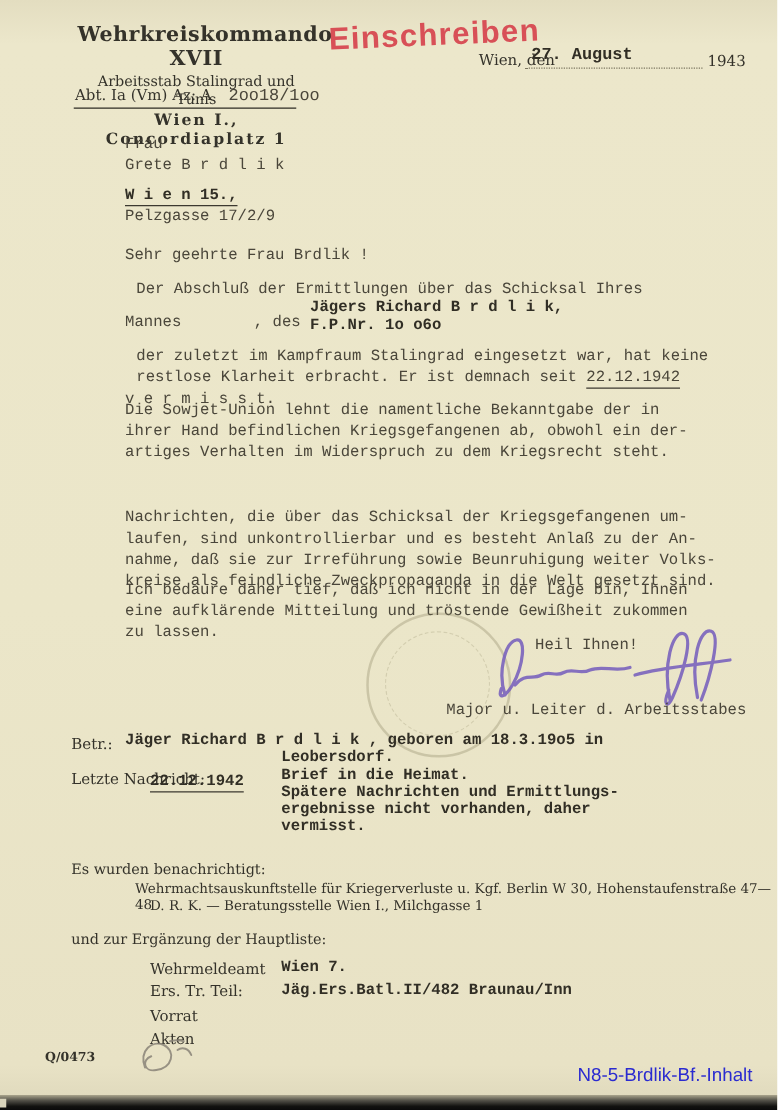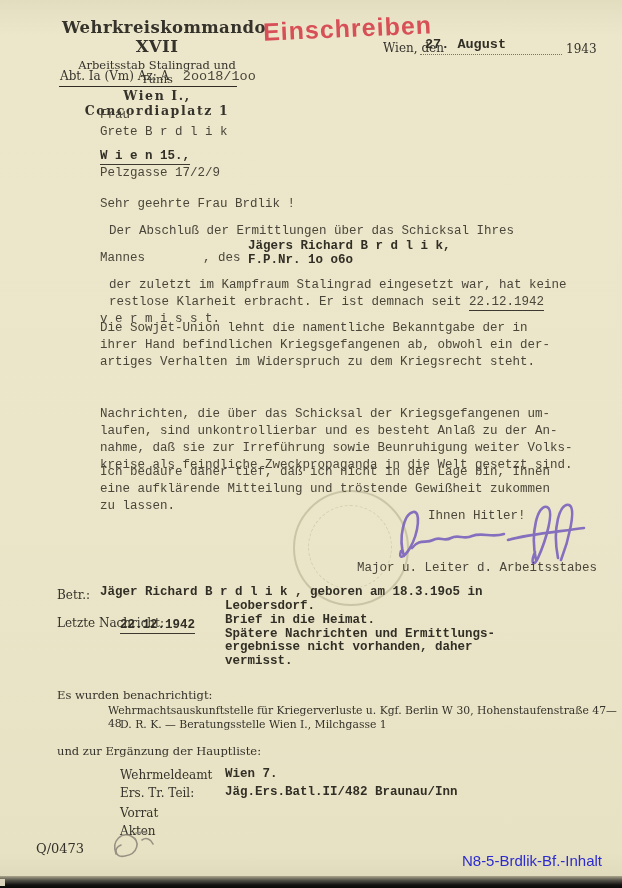--- a/index.html
+++ b/index.html
@@ -85,21 +85,21 @@
 laufen, sind unkontrollierbar und es besteht Anlaß zu der An-
 nahme, daß sie zur Irreführung sowie Beunruhigung weiter Volks-
 kreise als feindliche Zweckpropaganda in die Welt gesetzt sind.</div>
   <div class="abs tw ml" style="left:100px;top:464px;">Ich bedaure daher tief, daß ich nicht in der Lage bin, Ihnen
 eine aufklärende Mitteilung und tröstende Gewißheit zukommen
 zu lassen.</div>
 
   <div class="abs seal" style="left:293px;top:490px;width:112px;height:112px;border:2px solid rgba(130,122,88,.30);"></div>
   <div class="abs seal" style="left:308px;top:505px;width:82px;height:82px;border:1px dashed rgba(130,122,88,.22);"></div>
 
-  <div class="abs tw" style="left:428px;top:508px;">Ihnen Hitler!</div>
+  <div class="abs tw" style="left:428px;top:508px;">Heil Ihnen!</div>
 
   <svg class="abs" style="left:388px;top:498px;" width="215" height="72" viewBox="0 0 215 72">
     <g fill="none" stroke="#7a63bd" stroke-width="2.6" stroke-linecap="round" opacity="0.9">
       <path d="M16,58 C10,40 16,16 25,14 C33,12 31,34 22,50 C16,60 10,62 13,53"></path>
       <path d="M24,50 C32,40 38,46 45,42 C52,38 56,44 63,40 C70,36 76,42 84,38 C94,34 104,40 116,36"></path>
       <path d="M148,62 C142,34 150,6 159,9 C167,12 158,42 150,60 C146,69 142,66 147,54"></path>
       <path d="M170,60 C164,30 172,4 181,7 C189,10 180,44 173,62"></path>
       <path d="M120,42 C140,36 168,34 196,30"></path>
     </g>
   </svg>
@@ -122,21 +122,21 @@
   <div class="abs pr" style="left:120px;top:718px;font-size:10.8px;">D. R. K.  —  Beratungsstelle Wien I., Milchgasse 1</div>
 
   <div class="abs pr" style="left:57px;top:744px;font-size:11.5px;">und zur Ergänzung der Hauptliste:</div>
   <div class="abs pr" style="left:120px;top:768px;font-size:12px;">Wehrmeldeamt</div>
   <div class="abs tw tw-dark" style="left:225px;top:766px;">Wien 7.</div>
   <div class="abs pr" style="left:120px;top:786px;font-size:12px;">Ers. Tr. Teil:</div>
   <div class="abs tw tw-dark" style="left:225px;top:784px;">Jäg.Ers.Batl.II/482 Braunau/Inn</div>
   <div class="abs pr" style="left:120px;top:806px;font-size:12px;">Vorrat</div>
   <div class="abs pr" style="left:120px;top:824px;font-size:12px;">Akten</div>
 
-  <div class="abs pr" style="left:36px;top:841px;font-size:13px;font-weight:400;">Q/0473</div>
+  <div class="abs pr" style="left:36px;top:841px;font-size:10px;font-weight:700;">Q/0473</div>
 
   <svg class="abs" style="left:106px;top:828px;" width="58" height="36" viewBox="0 0 58 36">
     <g fill="none" stroke="#8a8478" stroke-width="1.6" stroke-linecap="round" opacity="0.85">
       <path d="M10,26 C5,12 16,4 25,8 C35,13 32,26 19,28 C9,30 7,20 15,17"></path>
       <path d="M36,12 C40,9 45,11 47,16"></path>
       <path d="M30,5 C34,4 38,4 41,5"></path>
     </g>
   </svg>
 
   <div class="abs annotation" style="left:420px;top:852px;width:182px;text-align:right;">N8-5-Brdlik-Bf.-Inhalt</div>

